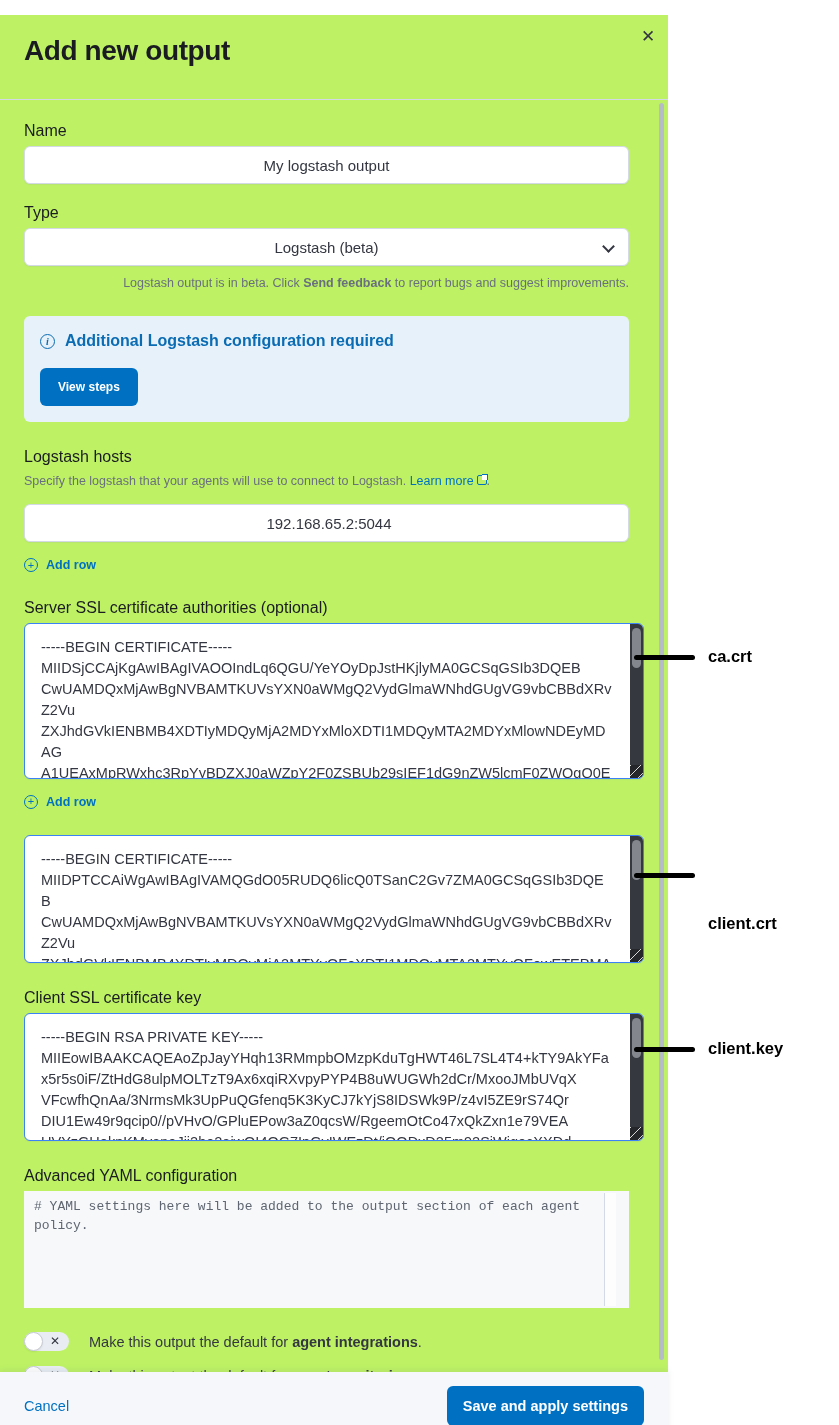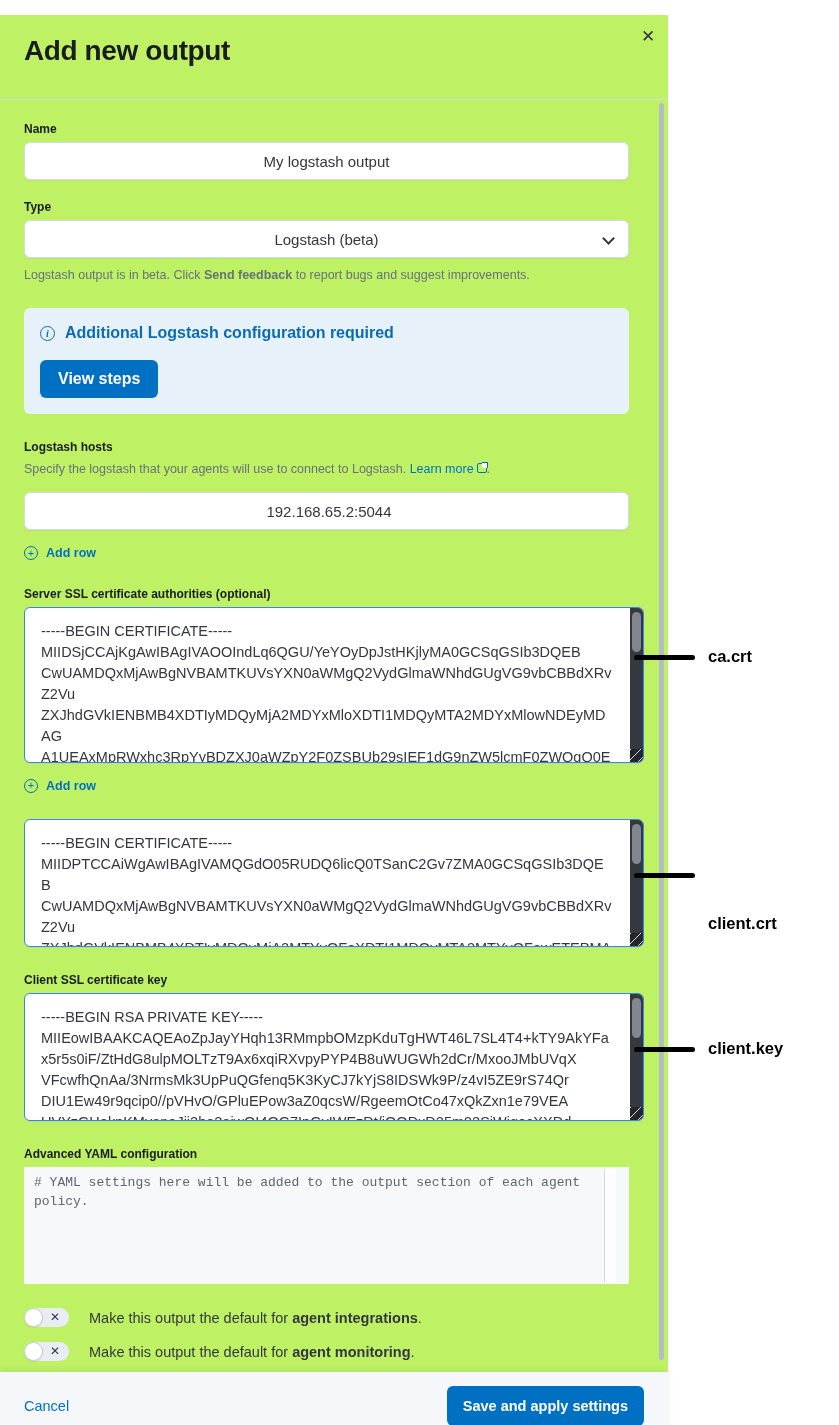--- a/index.html
+++ b/index.html
@@ -9,42 +9,42 @@
 
   
   .flyout { position:absolute; left:0; top:15px; width:668px; height:1425px; background:#bef264; }
   .flyout-header { position:relative; height:85px; padding:20px 24px 0; border-bottom:1px solid #d3dae6; }
   .flyout-title { font-size:28px; font-weight:700; color:#1a1c21; letter-spacing:-0.4px; }
   .close-btn { position:absolute; top:8px; right:6px; width:28px; height:28px; border:none; background:transparent;
     font-size:17px; color:#343741; cursor:pointer; line-height:28px; text-align:center; font-weight:400; }
 
   .flyout-body { padding:22px 24px 0; width:653px; }
 
-  .form-label { font-size:12px; font-weight:700; color:#1a1c21; margin-bottom:6px; }
+  .form-label { font-size:16px; font-weight:400; color:#1a1c21; margin-bottom:6px; }
   .text-input { width:605px; height:38px; border:1px solid #d3dae6; border-radius:6px; background:#fff;
     padding:0 12px; font-size:15px; color:#343741; font-family:"Liberation Sans", sans-serif;
     box-shadow:0 1px 1px rgba(152,162,179,0.18); outline:none;text-align:center; }
 
   .field { margin-bottom:20px; }
 
   .select-wrap { position:relative; width:605px; }
   .chevron { position:absolute; right:16px; top:14px; width:9px; height:9px; border-right:2px solid #343741;
     border-bottom:2px solid #343741; transform:rotate(45deg); pointer-events:none; }
 
-  .beta-note { margin-top:8px; font-size:12.5px; line-height:18px; color:#69707d; }
+  .beta-note { margin-top:8px; font-size:12.5px; line-height:18px; color:#69707d;text-align:right; }
   .beta-note b { color:#69707d; }
 
   .callout { margin-top:24px; width:605px; background:#e6f1fa; border-radius:6px; padding:16px; }
   .callout-head { display:flex; align-items:center; gap:10px; }
   .info-icon { width:15px; height:15px; border:1.4px solid #0b6cb3; border-radius:50%; color:#0b6cb3;
     font-size:10px; font-weight:700; display:flex; align-items:center; justify-content:center;
     font-family:"Liberation Serif", serif; font-style:italic; flex:0 0 auto; }
   .callout-title { font-size:16px; font-weight:600; color:#0b6cb3; }
   .callout-btn { margin-top:18px; display:inline-flex; align-items:center; height:38px; padding:0 18px;
-    background:#0071c2; color:#fff; border:none; border-radius:6px; font-size:16px; font-weight:700;
+    background:#0071c2; color:#fff; border:none; border-radius:6px; font-size:12px; font-weight:700;
     font-family:"Liberation Sans", sans-serif; cursor:pointer; }
 
   .section { margin-top:26px; }
   .helper { font-size:12.5px; line-height:18px; color:#69707d; margin-top:2px; }
   .link { color:#0071c2; text-decoration:none; cursor:pointer; }
   .ext-icon { display:inline-block; width:10px; height:10px; border:1.2px solid #0071c2; border-radius:2px;
     position:relative; margin-left:3px; vertical-align:baseline; }
   .ext-icon::after { content:""; position:absolute; right:-2px; top:-2px; width:5px; height:5px;
     border-top:1.2px solid #0071c2; border-right:1.2px solid #0071c2; background:#fff; }
 

